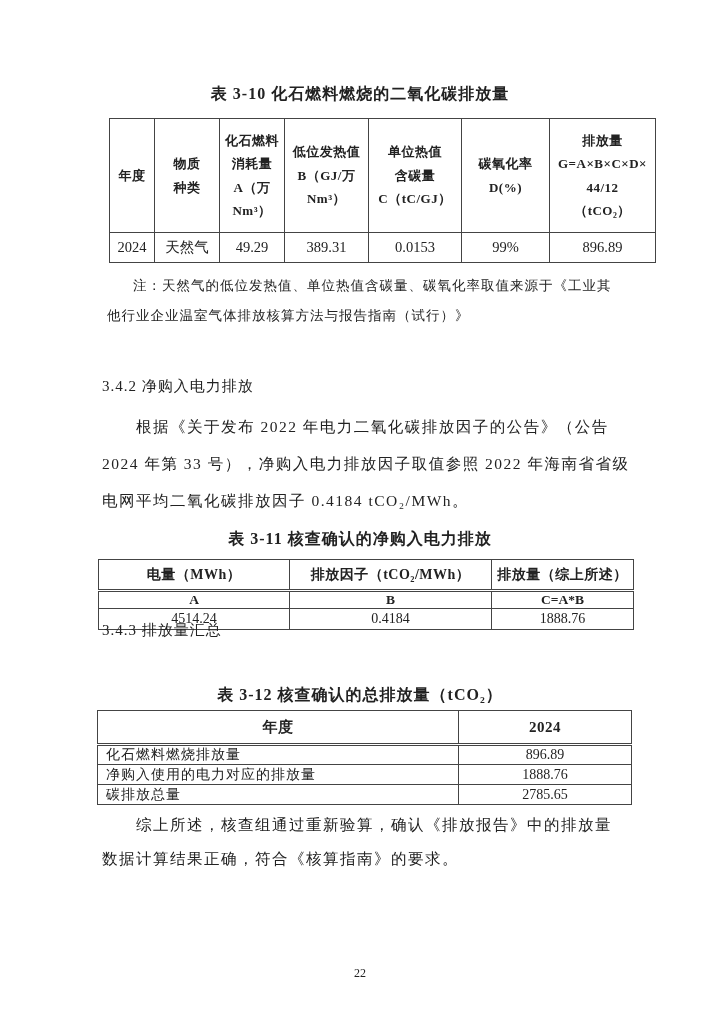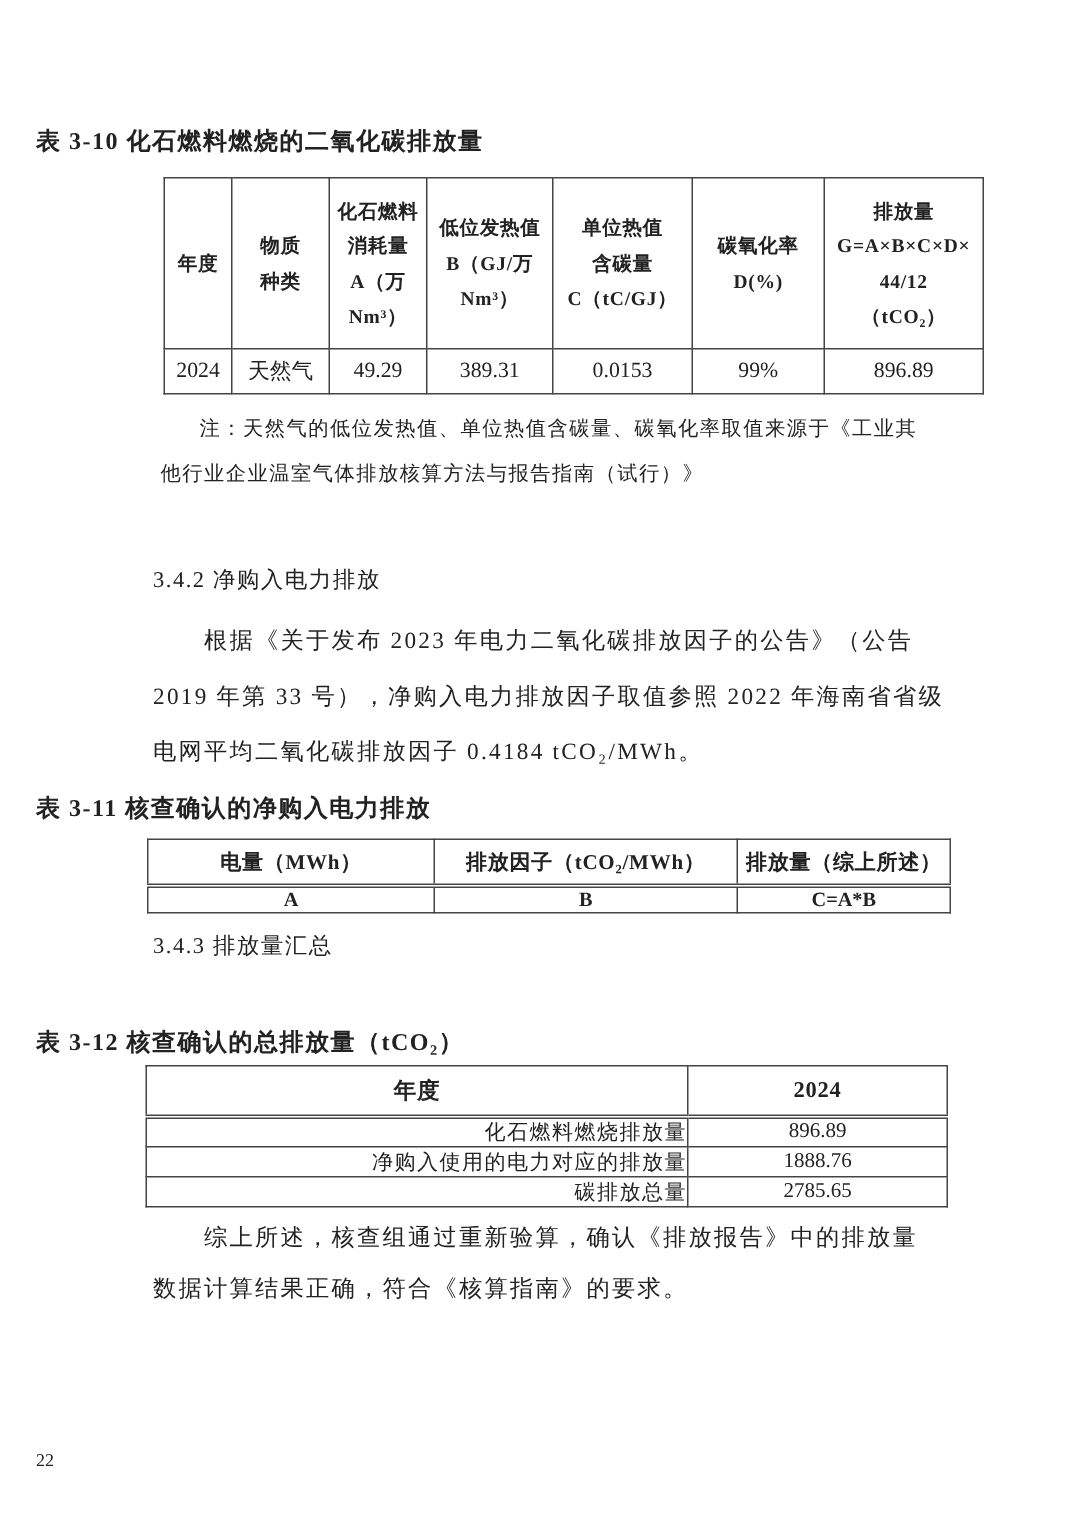--- a/index.html
+++ b/index.html
@@ -6,21 +6,21 @@
   html, body { background: #ffffff; }
   body {
     position: relative;
     width: 720px;
     height: 1018px;
     font-family: "Liberation Serif", "DejaVu Serif", serif;
     color: #222222;
     overflow: hidden;
   }
   .abs { position: absolute; }
-  .center-line { left: 0; width: 720px; text-align: left; padding-left: 24px; }
+  .center-line { left: 0; width: 720px; text-align: center; }
   .tbl-title { font-weight: bold; font-size: 16px; letter-spacing: 1px; }
   .heading { font-size: 15px; letter-spacing: 1px; font-family: Liberation Serif, serif; }
   .body-line { font-size: 15.5px; letter-spacing: 1.5px; white-space: nowrap; }
   .note-line { font-size: 13.5px; letter-spacing: 1px; white-space: nowrap; }
   .indent { text-indent: 34px; }
 
   table { border-collapse: collapse; table-layout: fixed; }
   td {
     border: 1px solid #444444;
     text-align: center;
@@ -49,21 +49,21 @@
   #t311 tr.formula td { height: 17px; font-weight: bold; font-size: 13.5px; }
   #t311 tr.vals td { height: 21px; font-size: 14px; }
 
   
   #t312 { left: 97px; top: 710px; width: 534px; }
   #t312 tr.hdr td {
     height: 34px; font-weight: bold; font-size: 15px;
     border-bottom: 3px double #444444; letter-spacing: 0.5px;
   }
   #t312 tr.row td { height: 20px; font-size: 14px; }
-  #t312 td.lbl { text-align: right; padding-left: 8px; letter-spacing: 1px; }
+  #t312 td.lbl { text-align: left; padding-left: 8px; letter-spacing: 1px; }
 
   .page-num { font-size: 12px; margin-top: 25px; }
 </style>
 </head>
 <body>
 
 <div class="abs center-line tbl-title" style="top:84px;">表 3-10 化石燃料燃烧的二氧化碳排放量</div>
 
 <table id="t310" class="abs">
   <colgroup>
@@ -106,42 +106,47 @@
       <td>99%</td>
       <td>896.89</td>
     </tr>
   </tbody>
 </table>
 
 <div class="abs note-line" style="left:107px; top:277px; text-indent:26px;">注：天然气的低位发热值、单位热值含碳量、碳氧化率取值来源于《工业其</div>
 <div class="abs note-line" style="left:107px; top:307px;">他行业企业温室气体排放核算方法与报告指南（试行）》</div>
 
 <div class="abs heading" style="left:102px; top:377px;">3.4.2 净购入电力排放</div>
-<div class="abs body-line indent" style="left:102px; top:417px;">根据《关于发布 2023 年电力二氧化碳排放因子的公告》（公告</div>
-<div class="abs body-line" style="left:102px; top:454px;">2019 年第 33 号），净购入电力排放因子取值参照 2022 年海南省省级</div>
+<div class="abs body-line indent" style="left:102px; top:417px;">根据《关于发布 2022 年电力二氧化碳排放因子的公告》（公告</div>
+<div class="abs body-line" style="left:102px; top:454px;">2024 年第 33 号），净购入电力排放因子取值参照 2022 年海南省省级</div>
 <div class="abs body-line" style="left:102px; top:491px;">电网平均二氧化碳排放因子 0.4184 tCO₂/MWh。</div>
 
 <div class="abs center-line tbl-title" style="top:529px;">表 3-11 核查确认的净购入电力排放</div>
 
 <table id="t311" class="abs">
   <colgroup>
     <col style="width:191px">
       <col style="width:202px">
       <col style="width:142px">
   </colgroup>
   <tbody>
     <tr class="hdr">
       <td>电量（MWh）</td>
       <td>排放因子（tCO₂/MWh）</td>
       <td>排放量（综上所述）</td>
     </tr>
     <tr class="formula">
       <td>A</td>
       <td>B</td>
       <td>C=A*B</td>
+    </tr>
+    <tr class="vals">
+      <td>4514.24</td>
+      <td>0.4184</td>
+      <td>1888.76</td>
     </tr>
   </tbody>
 </table>
 
 <div class="abs heading" style="left:102px; top:621px;">3.4.3 排放量汇总</div>
 
 <div class="abs center-line tbl-title" style="top:685px;">表 3-12 核查确认的总排放量（tCO₂）</div>
 
 <table id="t312" class="abs">
   <colgroup>

